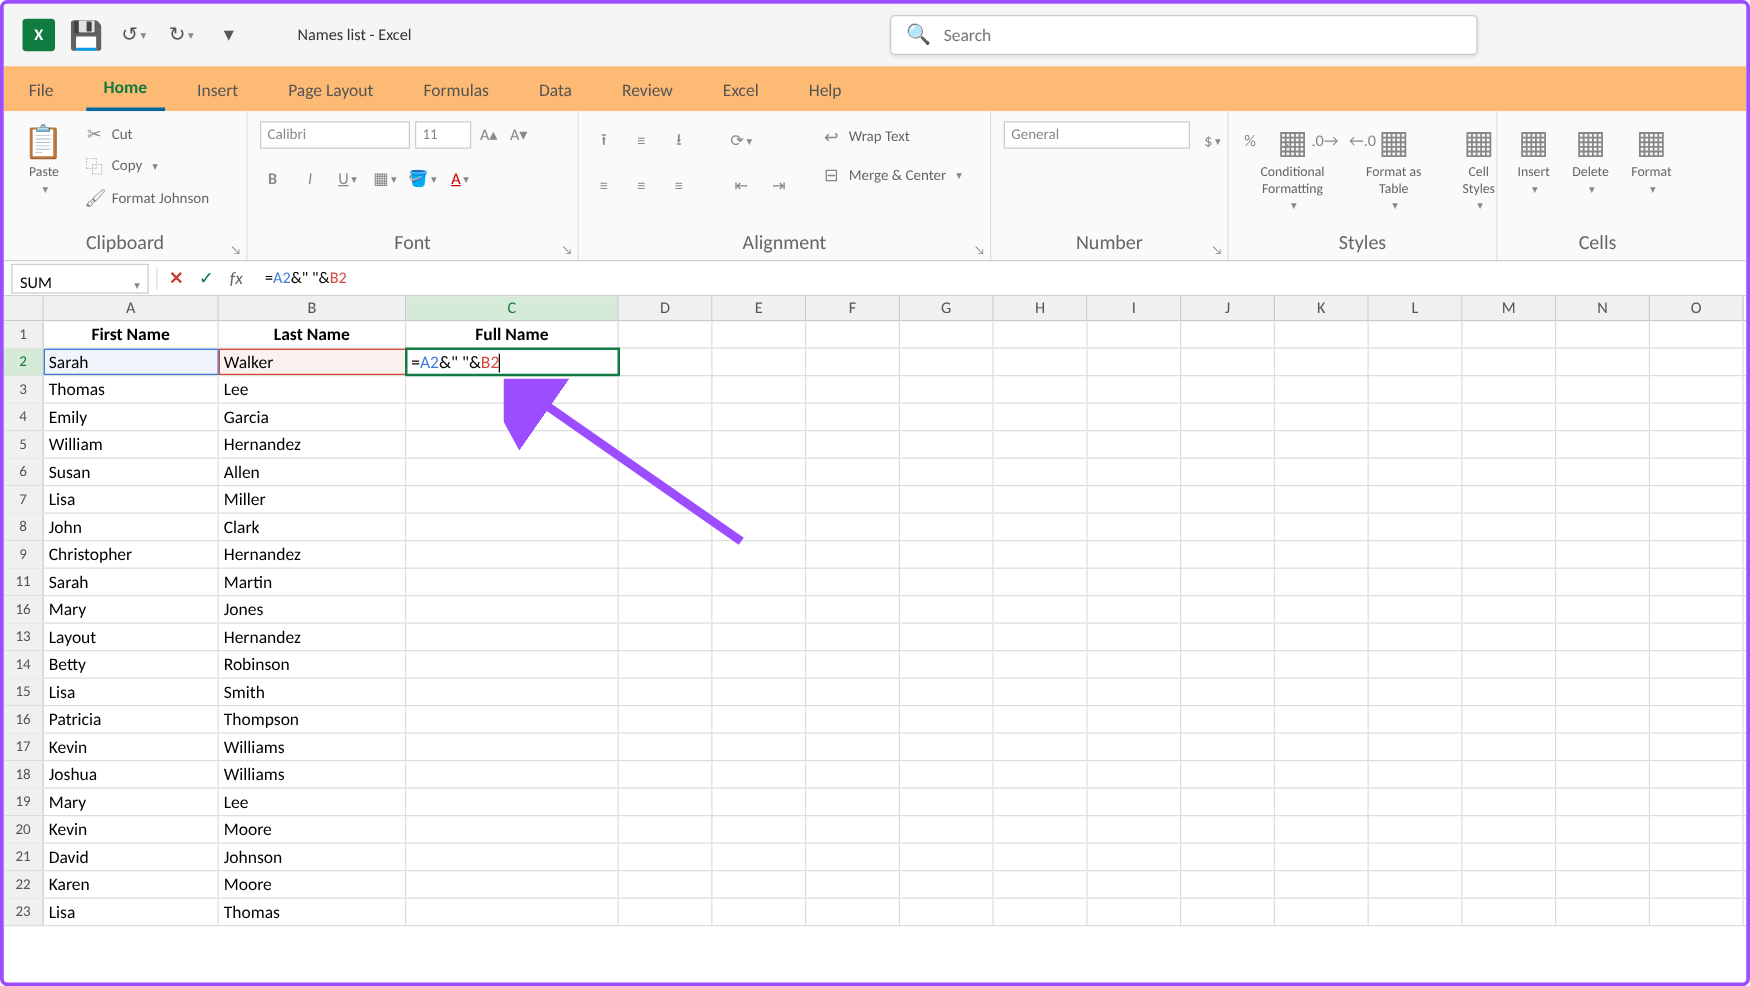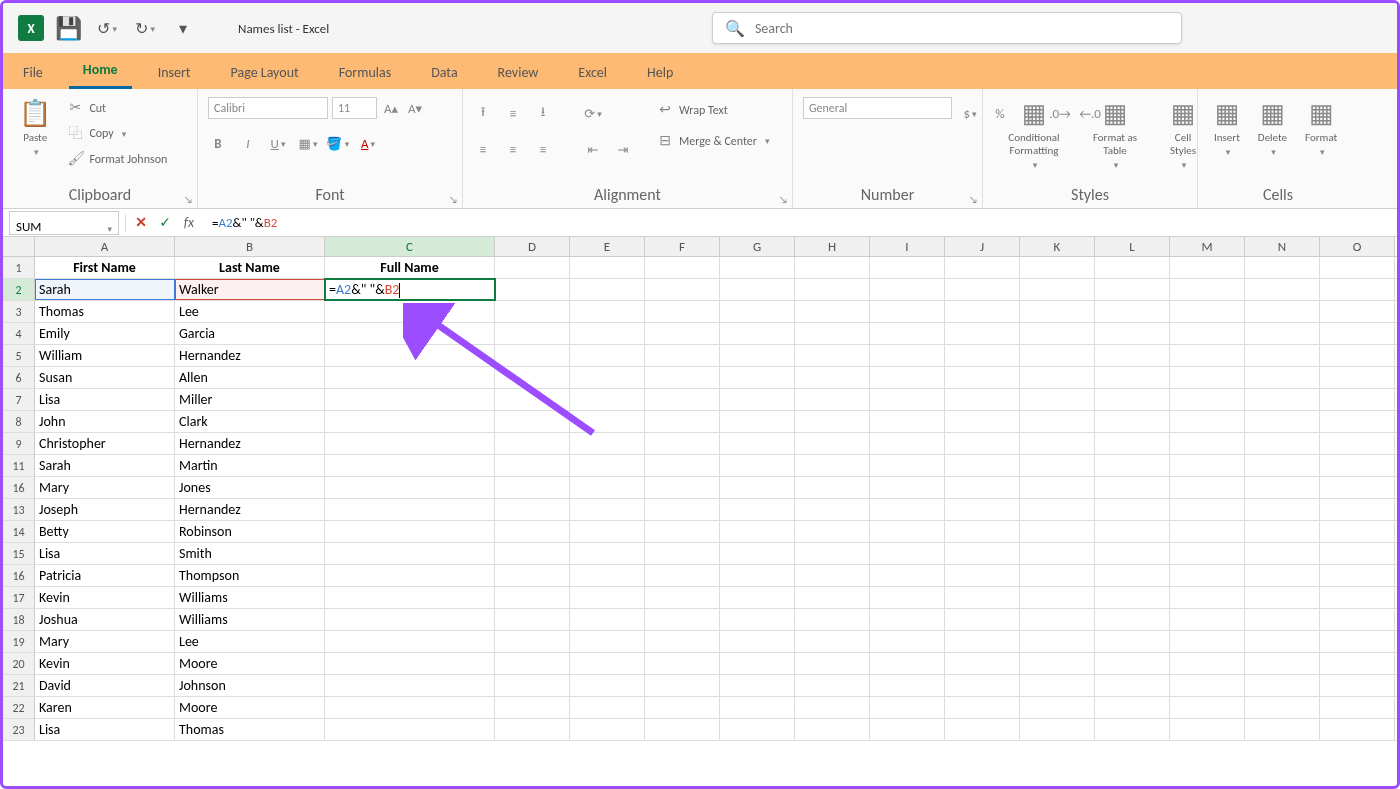--- a/index.html
+++ b/index.html
@@ -474,21 +474,21 @@
         <div class="cell colX"></div>
         <div class="cell colX"></div>
         <div class="cell colX"></div>
         <div class="cell colX"></div>
         <div class="cell colX"></div>
         <div class="cell colX"></div>
         <div class="cell colX"></div>
       </div>
       <div class="row">
         <div class="row-h">13</div>
-        <div class="cell colA">Joseph</div>
+        <div class="cell colA">Layout</div>
         <div class="cell colB">Hernandez</div>
         <div class="cell colC"></div>
         <div class="cell colX"></div>
         <div class="cell colX"></div>
         <div class="cell colX"></div>
         <div class="cell colX"></div>
         <div class="cell colX"></div>
         <div class="cell colX"></div>
         <div class="cell colX"></div>
         <div class="cell colX"></div>

